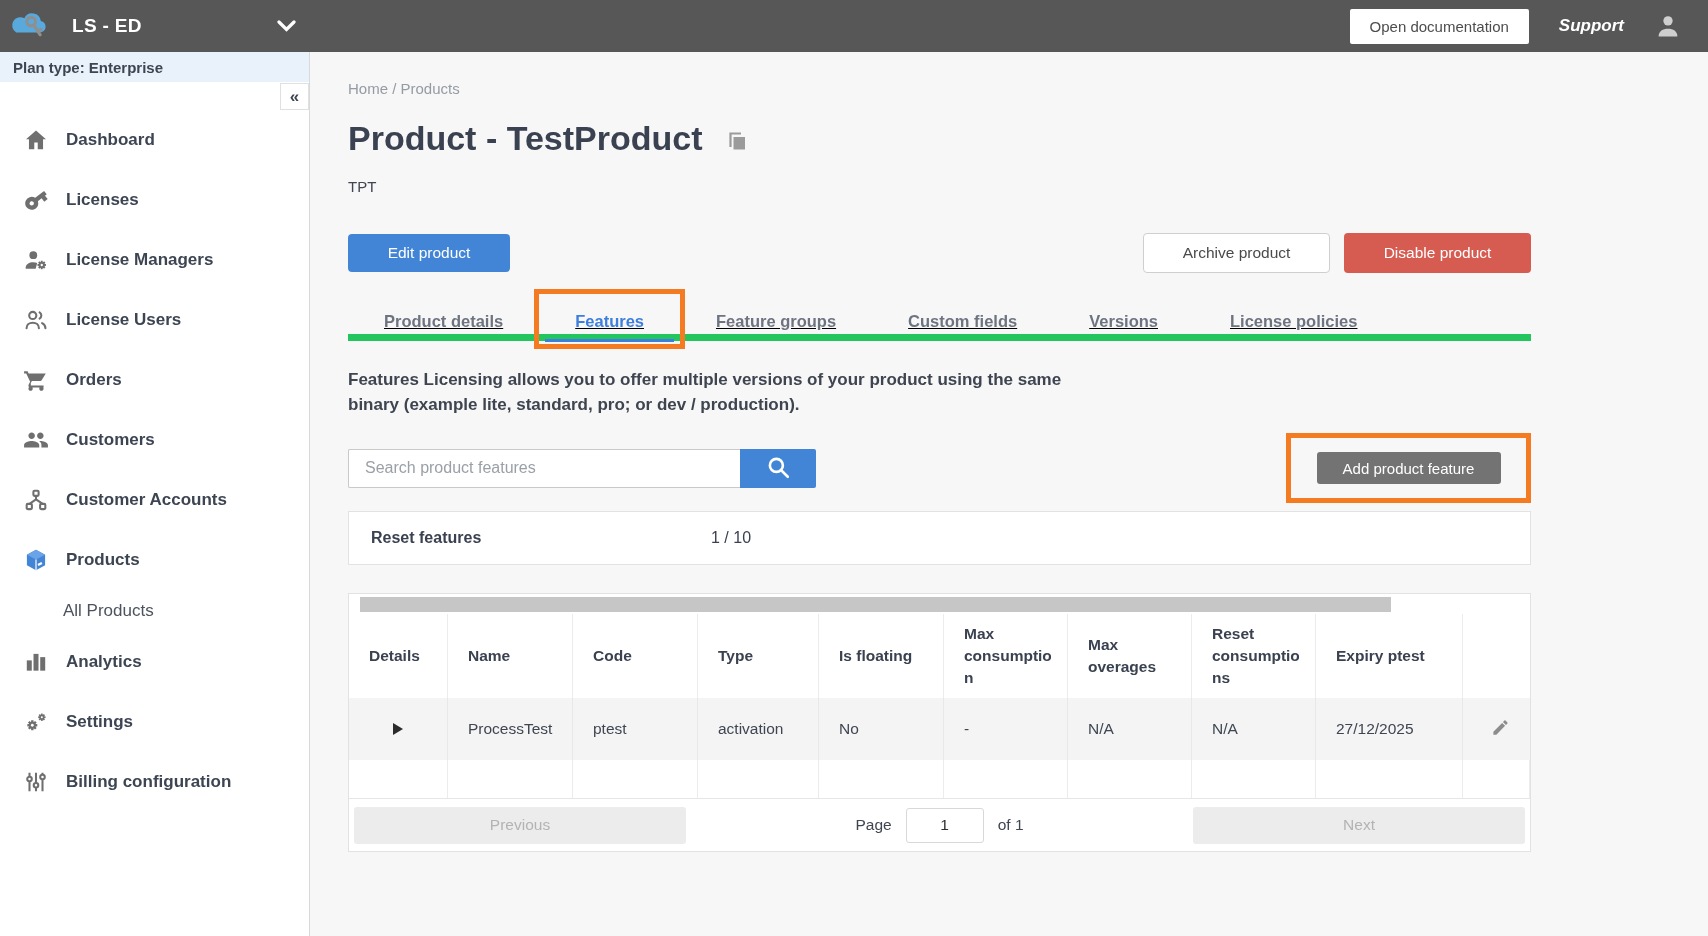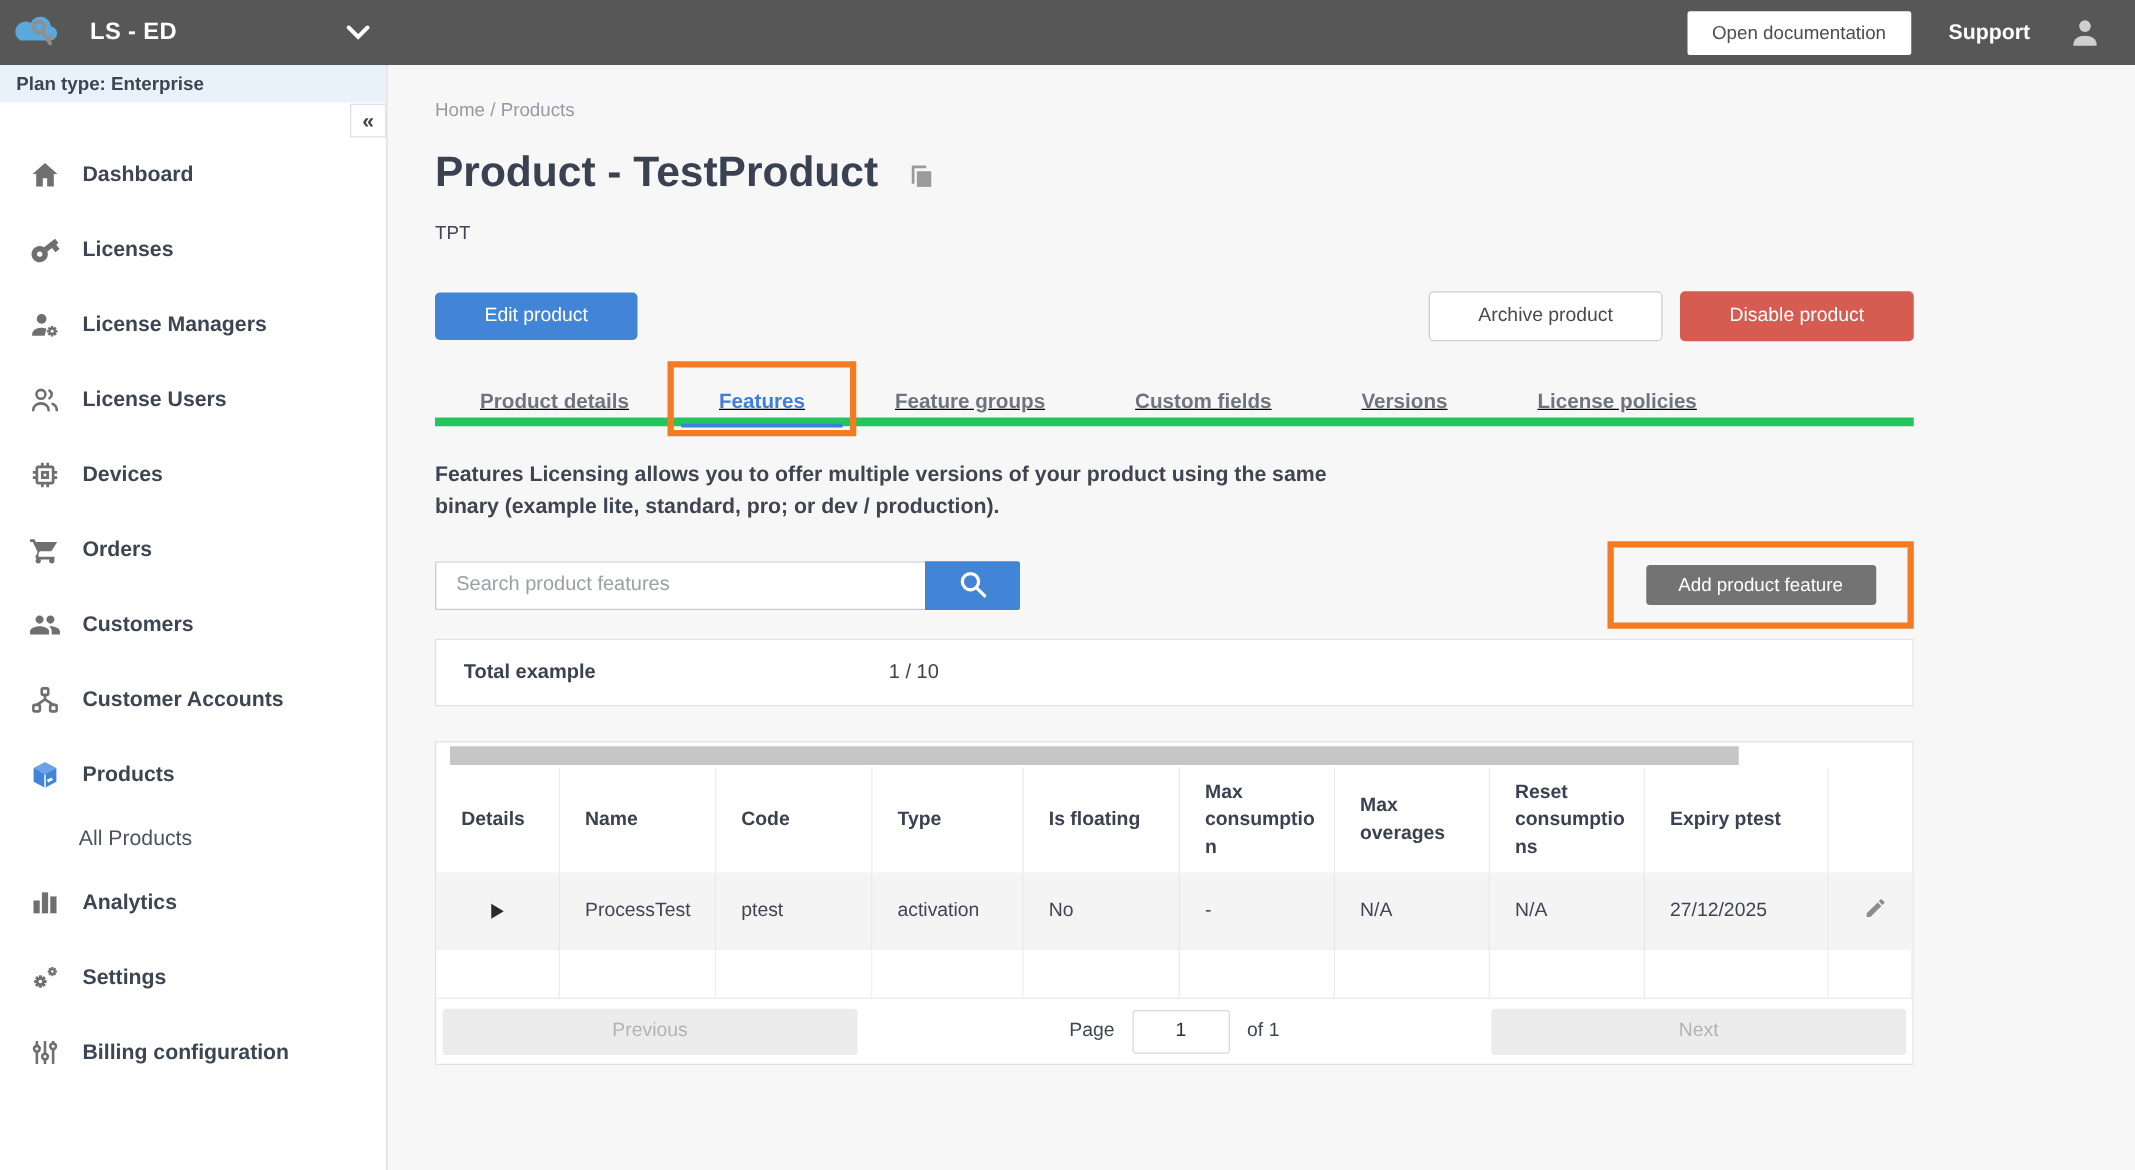--- a/index.html
+++ b/index.html
@@ -10,21 +10,21 @@
   
   .topbar { position:absolute; top:0; left:0; right:0; height:52px; background:#575757;
             display:flex; justify-content:space-between; align-items:center; z-index:5; }
   .brand { width:310px; height:52px; display:flex; align-items:center; cursor:pointer; }
   .brand-logo { margin-left:8px; }
   .org-name { color:#fff; font-size:19px; font-weight:700; margin-left:20px; letter-spacing:.3px; }
   .brand-chevron { margin-left:auto; margin-right:14px; display:flex; }
   .topbar-right { display:flex; align-items:center; gap:30px; margin-right:26px; }
   .docs-btn { background:#fff; color:#4d4d4d; font-size:15px; padding:9px 20px; border:none;
               border-radius:2px; font-family:inherit; cursor:pointer; }
-  .support-link { color:#fff; font-size:17px; font-weight:700; cursor:pointer; }
+  .support-link { color:#fff; font-size:17px; font-weight:700; cursor:pointer;font-style:italic; }
   .user-icon { display:flex; cursor:pointer; }
 
   
   .sidebar { position:absolute; top:52px; left:0; width:310px; bottom:0; background:#fff;
              border-right:1px solid #d9d9d9; z-index:4; }
   .plan-row { height:30px; background:#e9f2fa; display:flex; align-items:center; padding-left:13px;
               font-size:15px; font-weight:700; color:#3d4553; }
   .collapse-btn { position:absolute; top:31px; right:0; width:29px; height:27px; background:#fff;
                   border:1px solid #e0e0e0; font-size:17px; font-weight:700; color:#3d4553;
                   display:flex; align-items:center; justify-content:center; cursor:pointer; font-family:inherit; }
@@ -192,28 +192,20 @@
           <svg viewBox="0 0 24 24" width="26" height="26" fill="none" stroke="#6f6f6f" stroke-width="1.9" stroke-linecap="round">
             <circle cx="9" cy="7.8" r="3.3"></circle>
               <path d="M3.3 19.5c0-3.1 2.6-5 5.7-5s5.7 1.9 5.7 5"></path>
             <path d="M15.3 5a3.3 3.3 0 0 1 0 5.7"></path>
               <path d="M17.6 14.9c1.9.9 3.1 2.4 3.1 4.6"></path>
           </svg>
         </span>
         <span>License Users</span>
       </div>
 
-      <div class="nav-item">
-        <span class="nicon">
-          <svg viewBox="0 0 24 24" width="26" height="26" fill="#6f6f6f">
-              <path d="M15 9H9v6h6V9zm-2 4h-2v-2h2v2zm8-2V9h-2V7c0-1.1-.9-2-2-2h-2V3h-2v2h-2V3H9v2H7c-1.1 0-2 .9-2 2v2H3v2h2v2H3v2h2v2c0 1.1.9 2 2 2h2v2h2v-2h2v2h2v-2h2c1.1 0 2-.9 2-2v-2h2v-2h-2v-2h2zm-4 6H7V7h10v10z"></path>
-            </svg>
-        </span>
-        <span>Devices</span>
-      </div>
 
       <div class="nav-item">
         <span class="nicon">
           <svg viewBox="0 0 24 24" width="26" height="26" fill="#6f6f6f">
               <path d="M7 18c-1.1 0-2 .9-2 2s.9 2 2 2 2-.9 2-2-.9-2-2-2zm10 0c-1.1 0-2 .9-2 2s.9 2 2 2 2-.9 2-2-.9-2-2-2zM7.2 14.8l.1-.2.9-1.6h7.4c.75 0 1.41-.41 1.75-1.03L21 6H5.2l-.94-2H1v2h2l3.6 7.6-1.35 2.44C4.52 17.37 5.48 19 7 19h12v-2H7.4c-.14 0-.25-.11-.2-.2z"></path>
             </svg>
         </span>
         <span>Orders</span>
       </div>
 
@@ -354,21 +346,21 @@
                 </svg>
             </span>
           </button>
         </div>
         <div class="add-annotation">
           <button class="btn btn-add">Add product feature</button>
         </div>
       </div>
 
       <div class="total-card">
-        <span class="total-label">Total example</span>
+        <span class="total-label">Reset features</span>
         <span class="total-value">1 / 10</span>
       </div>
 
       <div class="table-card">
         <div class="scrollbar-area">
           <div class="scrollbar-thumb"></div>
         </div>
 
         <div class="grid-row">
           <div class="th">Details</div>

